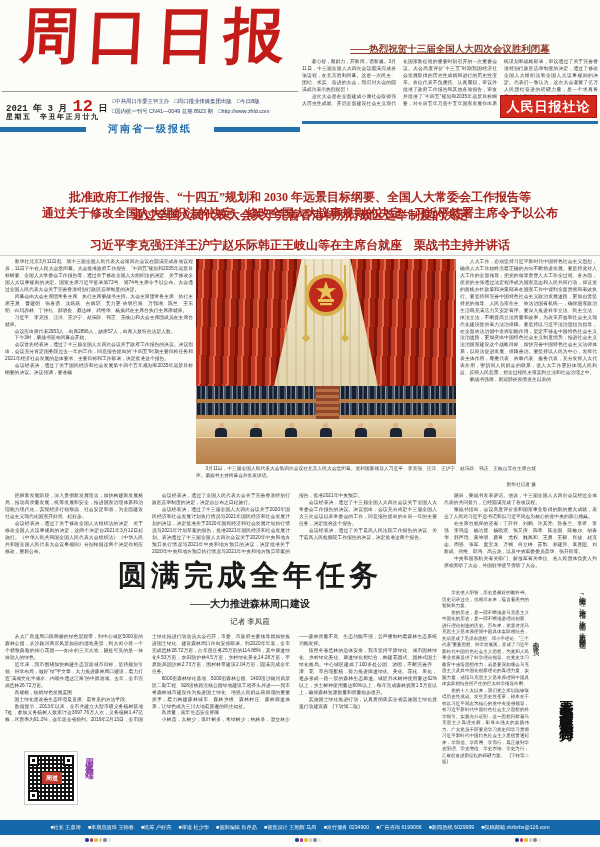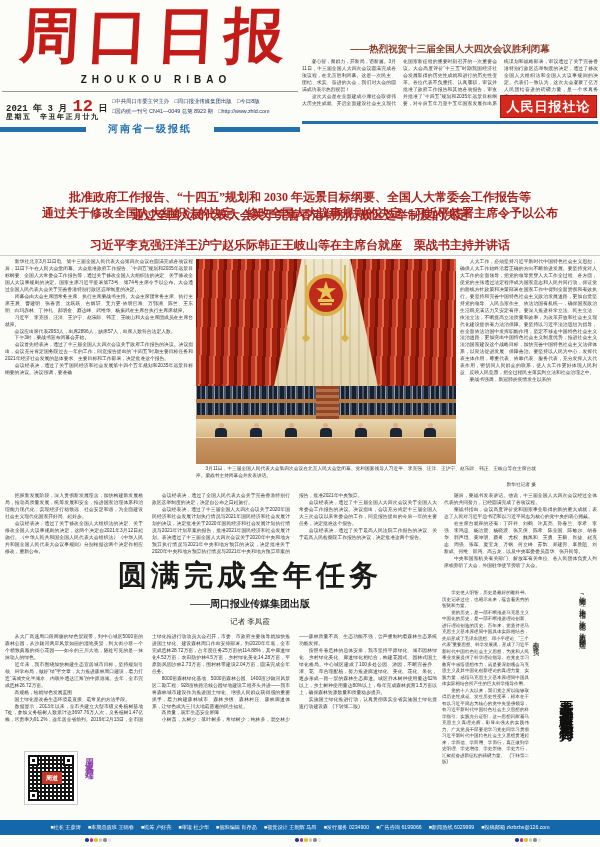--- a/index.html
+++ b/index.html
@@ -18,21 +18,21 @@
   .date-day{font-size:17px;color:#c31b17;font-weight:bold;}
   .date-line2{left:6px;top:112px;width:110px;font-size:7px;letter-spacing:1.5px;font-weight:bold;color:#222;}
   .info-block{left:112px;top:96px;width:188px;font-size:5.4px;line-height:1.9;color:#23365e;white-space:pre-line;}
   .grade-row{left:0;top:122px;width:300px;display:flex;align-items:center;}
   .grade-bar{flex:1;height:5px;background:#2470ad;}
   .grade-label{margin:0 22px;font-size:10px;font-weight:bold;color:#2470ad;letter-spacing:2px;white-space:nowrap;}
 
   
   .ed-headline{left:302px;top:6px;width:296px;text-align:center;font-size:23px;font-weight:bold;
     color:#141414;letter-spacing:1px;font-family:"Liberation Serif",serif;}
-  .ed-subhead{left:302px;top:43px;width:296px;text-align:center;font-size:9.5px;font-weight:bold;color:#8c3a28;}
+  .ed-subhead{left:302px;top:43px;width:296px;text-align:center;font-size:9.5px;font-weight:bold;color:#8c3a28;text-decoration:underline;}
   .ed-body{left:302px;top:59px;width:296px;height:59px;column-count:3;column-gap:7px;}
   .ed-tag{left:500px;top:95px;width:97px;height:23px;background:#d5281d;color:#fff;display:flex;
     align-items:center;justify-content:center;font-size:13px;font-weight:bold;letter-spacing:1px;
     border:1px solid #a81510;box-sizing:border-box;}
   .ed-rule{left:302px;top:121px;width:296px;height:3px;background:#2470ad;}
 
   
   .banner-headline{left:0;top:139px;width:600px;text-align:center;font-size:41px;font-weight:900;
     color:#c5171b;letter-spacing:1px;font-family:"Liberation Serif",serif;}
   .deck-line{left:0;width:600px;text-align:center;font-size:12px;font-weight:bold;color:#a8231e;
@@ -109,21 +109,20 @@
   .reg-dot{width:3.5px;height:3.5px;border-radius:50%;}
   .rd1{background:#1a3f8f;}.rd2{background:#c72b86;}.rd3{background:#e3c31f;}
   .rd4{background:#c9c9c9;}.rd5{background:#8a8a8a;}.rd6{background:#e6e6e6;}
 </style>
 </head>
 <body>
 
 <div id="page">
 
   <div class="abs mast-title">周口日报</div>
-  <div class="abs mast-pinyin">ZHOUKOU RIBAO</div>
   <div class="abs mast-rule"></div>
   <div class="abs date-line1"><span>2021 年 3 月 </span><span class="date-day">12</span><span> 日</span></div>
   <div class="abs date-line2">星期五　辛丑年正月廿九</div>
   <div class="abs info-block">□中共周口市委主管主办　□周口报业传媒集团出版　□今日8版
 □国内统一刊号 CN41—0049 总第 8923 期　□http://www.zhld.com</div>
   <div class="abs grade-row">
     <div class="grade-bar"></div>
     <div class="grade-label">河南省一级报纸</div>
     <div class="grade-bar"></div>
   </div>
@@ -210,21 +209,21 @@
           </div>
       </div>
       <div class="desk-front" style="height:27px;"></div>
       <div class="aisle"></div>
     </div>
   </div>
   <div class="abs caption">　　3月11日，十三届全国人民代表大会第四次会议在北京人民大会堂闭幕。党和国家领导人习近平、李克强、汪洋、王沪宁、赵乐际、韩正、王岐山等在主席台就座。栗战书主持闭幕会并发表讲话。</div>
   <div class="abs credit">新华社记者 摄</div>
 
   <div class="abs green-headline">圆满完成全年任务</div>
-  <div class="abs green-sub">——周口报业传媒集团出版</div>
+  <div class="abs green-sub">——大力推进森林周口建设</div>
   <div class="abs green-byline">记者 李凤霞</div>
   <div class="abs green-cols micro">　　从大广高速周口段两侧的绿色景观带，到中心城区5000亩的森林公园，从沙颍河两岸风景如画的湿地美景，到大街小巷一个个精致典雅的街心花园——如今的三川大地，随处可见的是一抹抹动人的绿色。
 　　近年来，我市围绕加快构建生态宜居城市目标，坚持规划引领、科学布局，做好“绿”字文章，大力推进森林周口建设，着力打造“满城文化半城水、内联外通达江海”的中原港城。去年，全市完成造林26.72万亩。
 　　高规格，绘就绿色发展蓝图
 　　国土绿化是改善生态环境最直接、最常见的方法手段。
 　　数据显示，2013年以来，全市共建立大型市级义务植树基地7处，参加义务植树人数累计达3697.76万人次，义务植树1.47亿株，尽责率为91.2%，连年居全省前列。2019年2月13日，全市国土绿化推进行动动员大会召开，市委、市政府主要领导就加快推进国土绿化、建设森林周口作出安排部署。到2020年年底，全市完成造林28.72万亩，占年度任务25万亩的114.88%，其中廊道绿化4.53万亩，农田防护林4.5万亩，乡村绿化美化14.28万亩，平原防风固沙林2.73万亩，围村林带建设2.04万亩，圆满完成全年任务。
 　　8000亩森林绿化基地、5000亩森林公园、1400亩沙颍河风景区二期工程、928亩铁路沿线公园绿地建设工程齐头并进——我市将森林城市建设作为推进国土绿化、增强人民群众获得感的重要抓手，着力构建森林城市、森林乡镇、森林村庄、森林廊道体系，让绿色成为三川大地最普遍的民生福祉。
 　　高质量，筑牢生态安全屏障
 　　小树苗，大树少；落叶树多，常绿树少；纯林多，混交林少——森林质量不高、生态功能不强，曾严重制约着森林生态系统功能发挥。
 　　按照冬春造林的总体安排，我市坚持平原绿化、城市园林绿化、乡村绿化美化、廊道绿化相结合，构建花园式、园林式国土绿化格局。中心城区建成了100多处公园、游园，不断完善乔、灌、花、草合理配植，努力推进廊道绿化、美化、花化、果化，逐步形成一路一景的森林生态廊道。城区乔木树种使用量达62%以上，乡土树种使用量达80%以上，每年完成森林抚育1.5万亩以上，确保森林资源数量和质量稳步提升。

